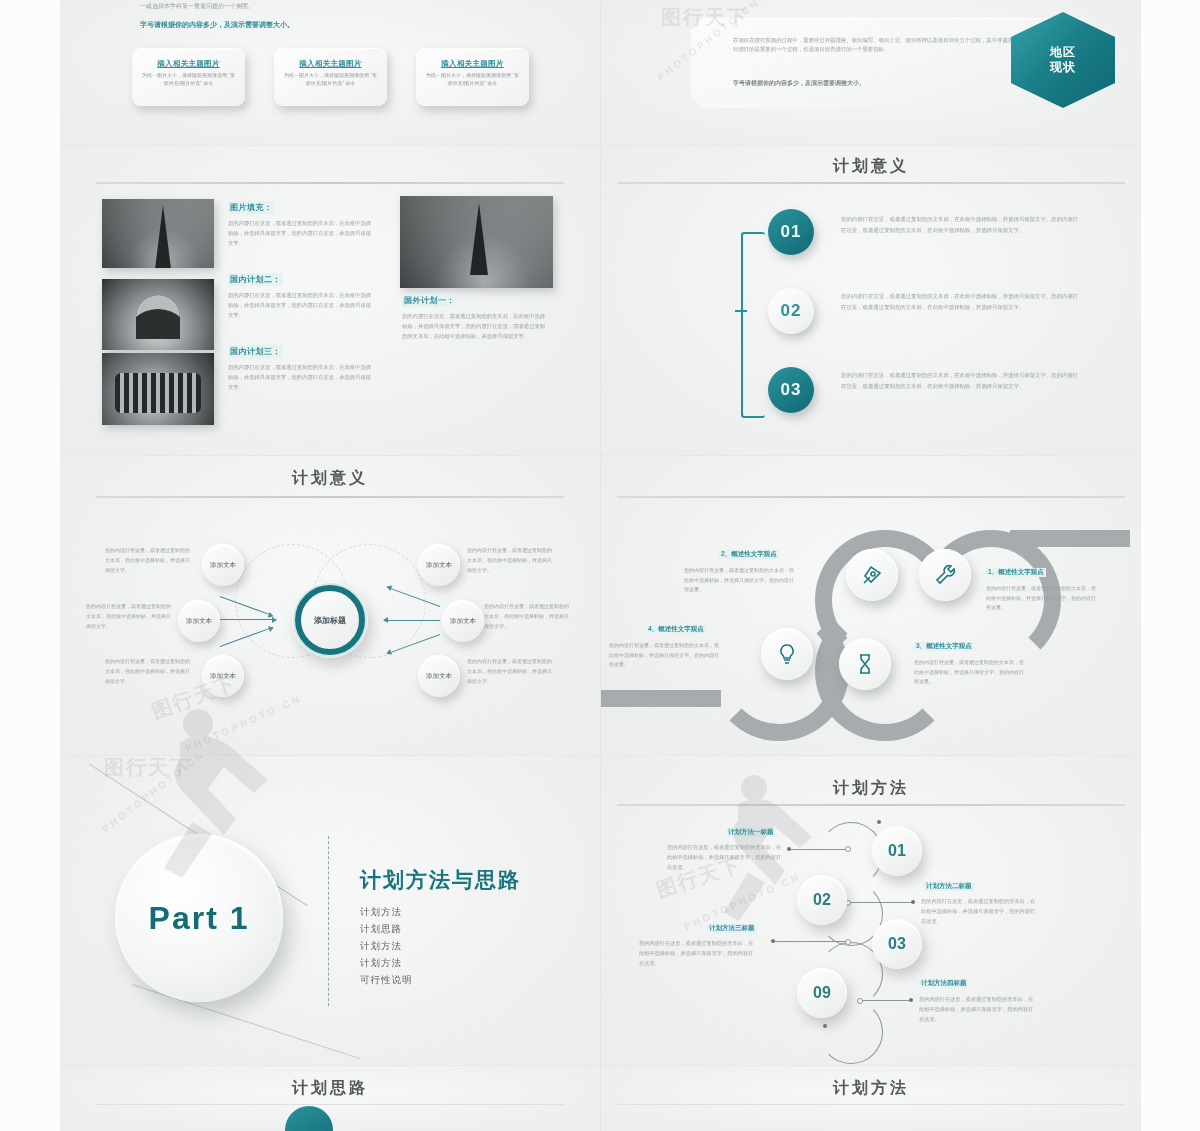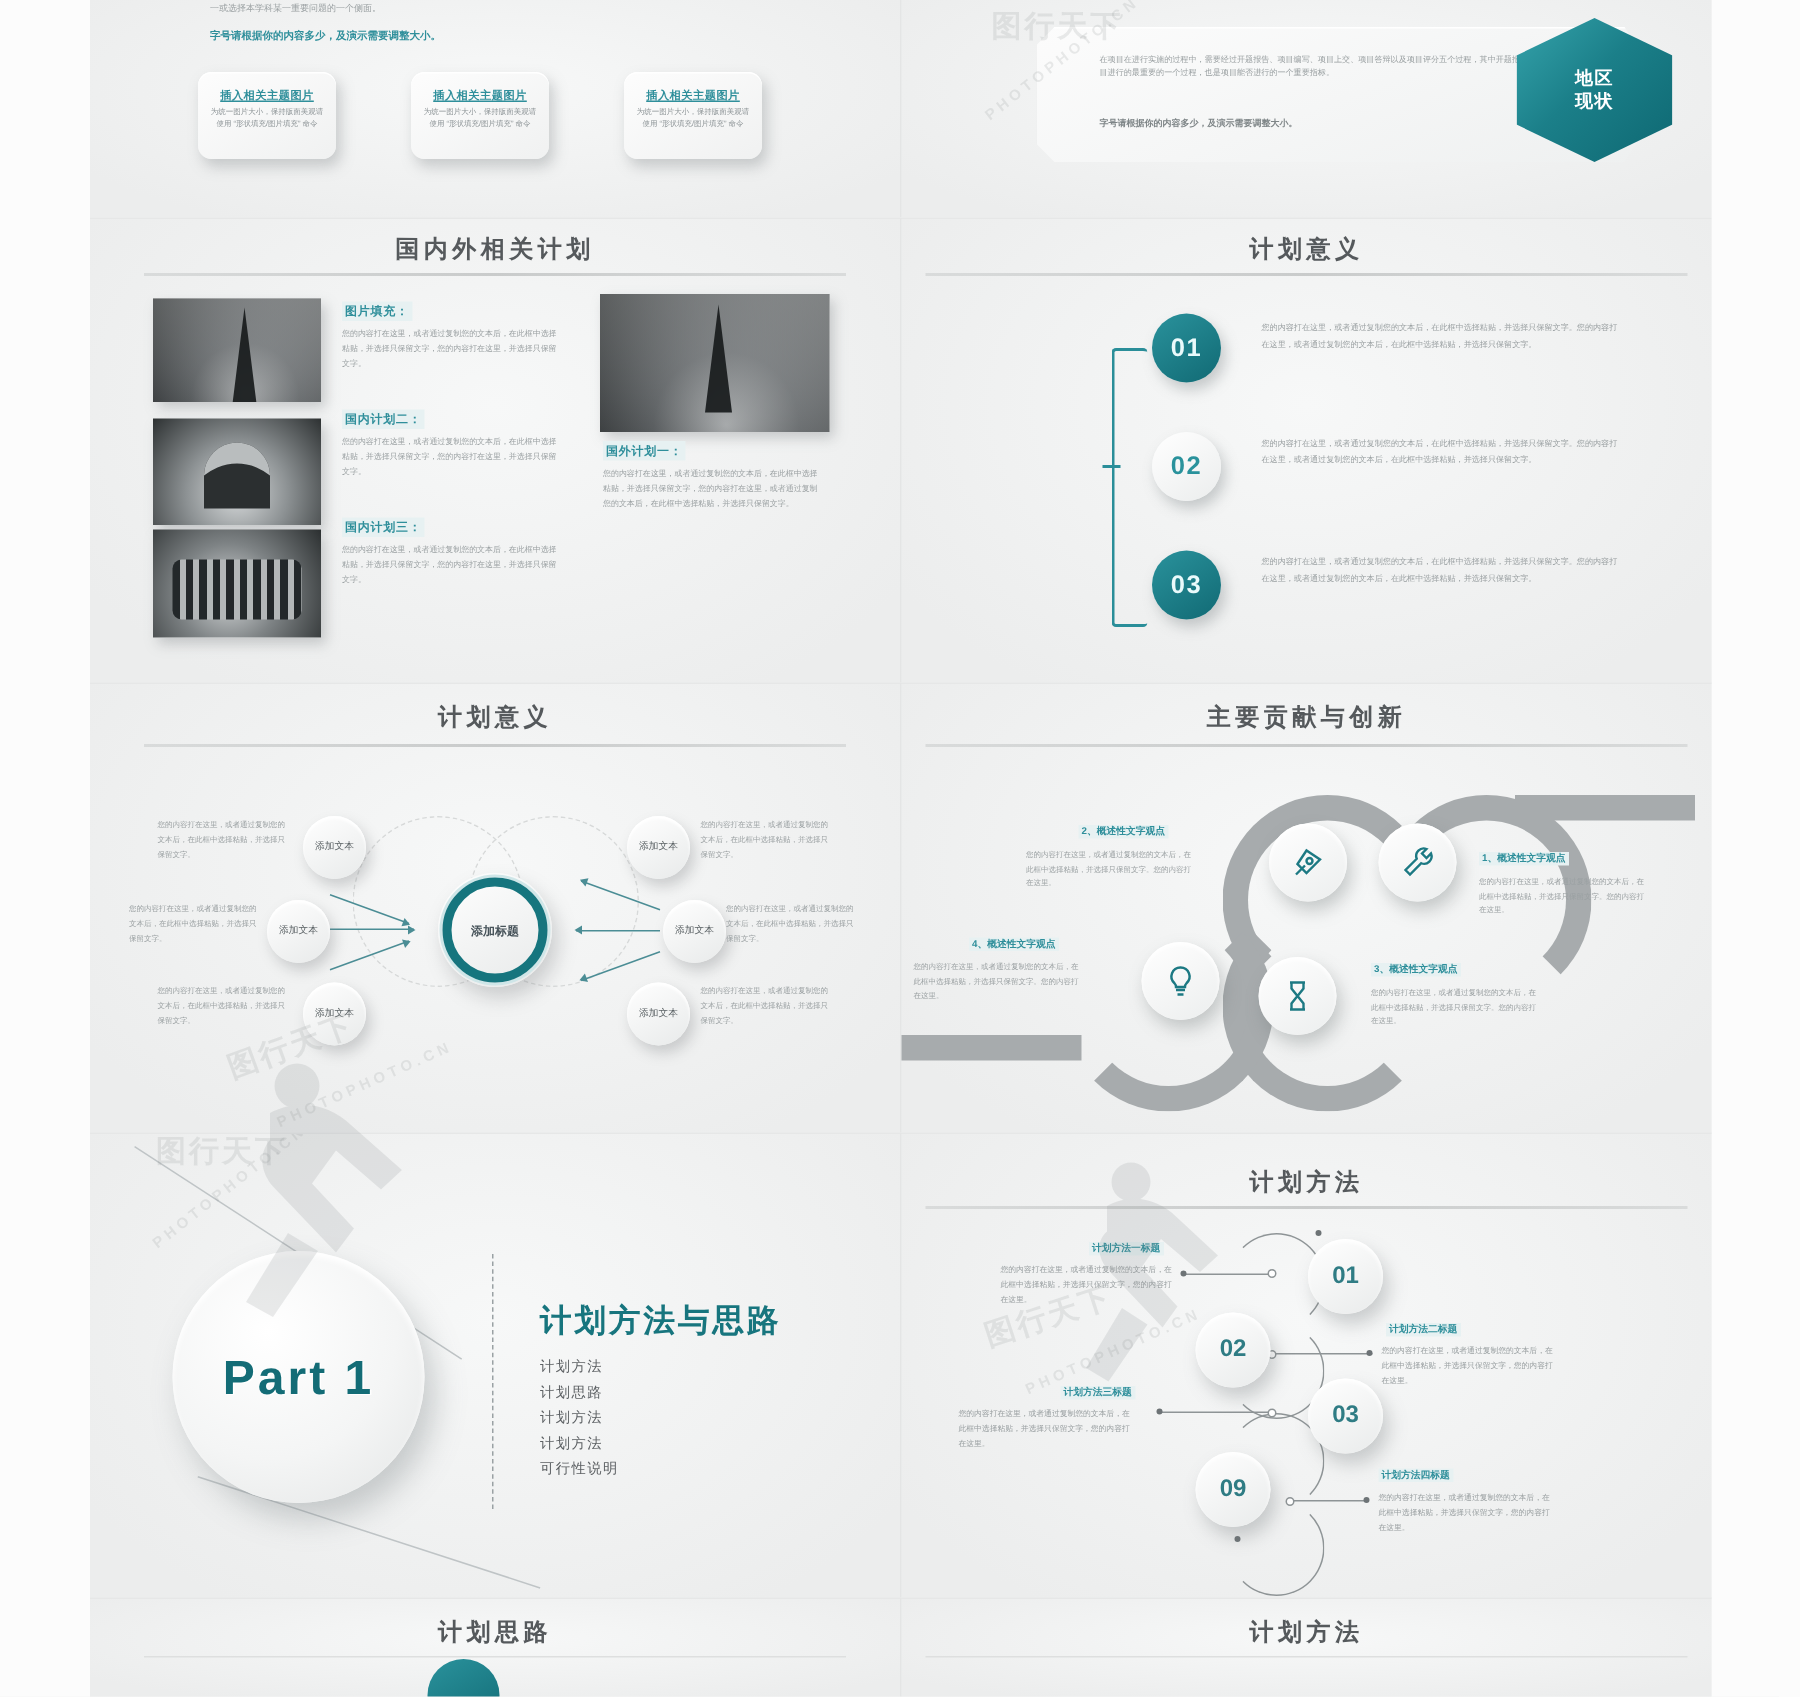--- a/index.html
+++ b/index.html
@@ -28,21 +28,21 @@
 
   
   .s-title{position:absolute;left:0;right:0;text-align:center;color:#55595c;
            font-size:16px;letter-spacing:3px;font-weight:600;}
   .s-rule{position:absolute;height:2px;background:linear-gradient(90deg,#d9dbdb,#c9cbcb,#d9dbdb);}
   .s-rule.small{height:1px;background:#dedfdf;}
 
   
   .topnote{position:absolute;font-size:6px;color:#9aa0a2;line-height:1.5;}
   .topnote.b{color:#2f8f9b;font-weight:700;font-size:7px;}
-  .card{position:absolute;width:92px;height:58px;border-radius:9px;
+  .card{position:absolute;width:113px;height:58px;border-radius:9px;
         background:linear-gradient(150deg,#fdfdfd,#f0f1f1);
         box-shadow:3px 5px 9px rgba(120,125,128,.34), inset 0 1px 0 #fff;
         text-align:center;}
   .card .ct{margin-top:11px;font-size:7.5px;color:#2f8f9b;font-weight:700;
             text-decoration:underline;letter-spacing:.3px;}
   .card .cs{margin-top:3px;font-size:5px;color:#8d9497;line-height:1.55;padding:0 8px;}
 
   
   .banner{position:absolute;left:90px;top:18px;width:420px;height:90px;
      background:linear-gradient(160deg,#fcfcfc,#eef0f0);
@@ -201,21 +201,20 @@
               <i style="font-style:normal;display:block">地区</i>
               <i style="font-style:normal;display:block">现状</i>
             </span>
       </div>
     </div>
     <div class="wm wm-t" style="left:60px;top:4px;">图行天下</div>
     <div class="wm wm-s" style="left:44px;top:34px;transform:rotate(-38deg);">PHOTOPHOTO.CN</div>
   </div>
 
   <div class="slide c0 r1 rowsep">
-    <div class="s-title" style="top:10px;">国内外相关计划</div>
     <div class="s-rule" style="left:36px;right:36px;top:36px;"></div>
 
     <div class="photo ph-eiffel" style="left:42px;top:53px;width:112px;height:69px;"></div>
     <div class="plabel" style="left:168px;top:55px;">图片填充：</div>
     <div class="ptext" style="left:168px;top:73px;width:148px;">您的内容打在这里，或者通过复制您的文本后，在此框中选择粘贴，并选择只保留文字，您的内容打在这里，并选择只保留文字。</div>
 
     <div class="photo ph-arch" style="left:42px;top:133px;width:112px;height:71px;"></div>
     <div class="plabel" style="left:168px;top:127px;">国内计划二：</div>
     <div class="ptext" style="left:168px;top:145px;width:148px;">您的内容打在这里，或者通过复制您的文本后，在此框中选择粘贴，并选择只保留文字，您的内容打在这里，并选择只保留文字。</div>
 
@@ -295,21 +294,20 @@
     <div class="sidetext" style="left:45px;top:201px;">您的内容打在这里，或者通过复制您的文本后，在此框中选择粘贴，并选择只保留文字。</div>
     <div class="sidetext" style="left:407px;top:90px;">您的内容打在这里，或者通过复制您的文本后，在此框中选择粘贴，并选择只保留文字。</div>
     <div class="sidetext" style="left:424px;top:146px;">您的内容打在这里，或者通过复制您的文本后，在此框中选择粘贴，并选择只保留文字。</div>
     <div class="sidetext" style="left:407px;top:201px;">您的内容打在这里，或者通过复制您的文本后，在此框中选择粘贴，并选择只保留文字。</div>
 
     <div class="wm wm-t" style="left:90px;top:228px;transform:rotate(-20deg);">图行天下</div>
     <div class="wm wm-s" style="left:120px;top:262px;transform:rotate(-24deg);">PHOTOPHOTO.CN</div>
   </div>
 
   <div class="slide c1 r2 rt rowsep">
-    <div class="s-title" style="top:12px;">主要贡献与创新</div>
     <div class="s-rule" style="left:16px;right:16px;top:40px;"></div>
 
     <div class="road" style="left:214px;top:74px;width:106px;height:106px;border-radius:50%;
          border-color:#a7abad transparent transparent #a7abad;transform:rotate(0deg);"></div>
     <div class="road" style="left:320px;top:74px;width:106px;height:106px;border-radius:50%;
          border-color:#a7abad #a7abad transparent transparent;"></div>
     <div class="road" style="left:214px;top:145px;width:106px;height:106px;border-radius:50%;
          border-color:transparent transparent #a7abad #a7abad;"></div>
     <div class="road" style="left:108px;top:145px;width:106px;height:106px;border-radius:50%;
          border-color:transparent #a7abad #a7abad transparent;"></div>

